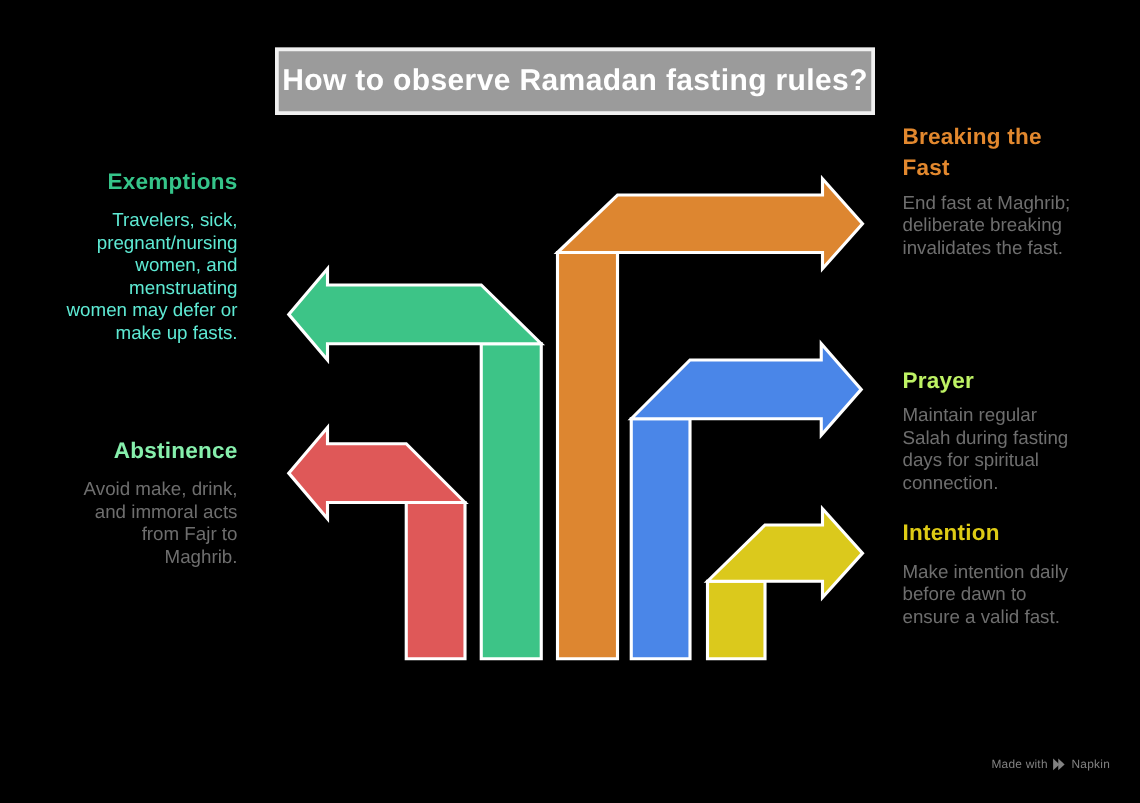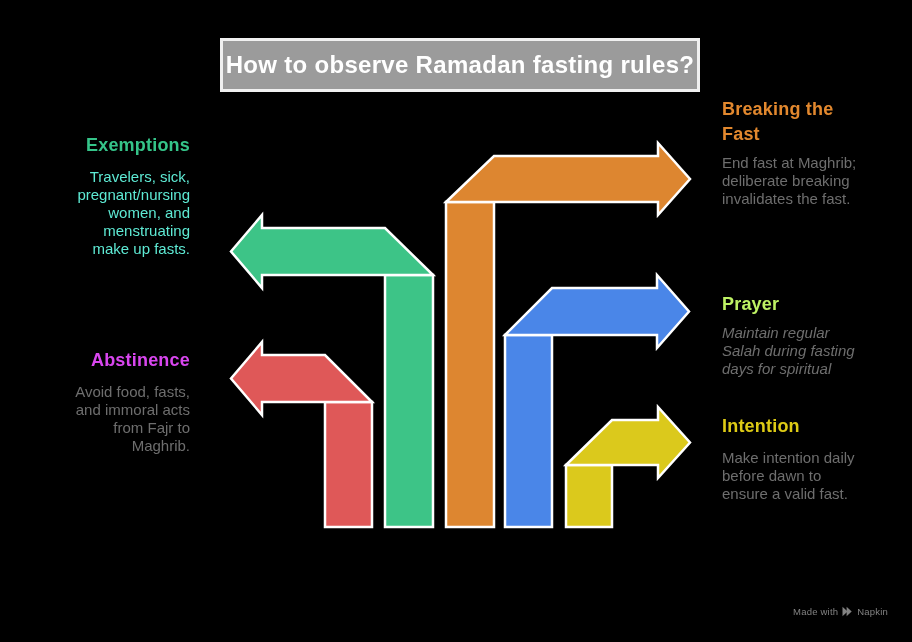--- a/index.html
+++ b/index.html
@@ -21,21 +21,21 @@
   .sec .heading{font-size:18px;font-weight:700;line-height:24px;letter-spacing:.2px;}
   .sec .desc{margin-top:11px;font-size:15px;line-height:18px;}
   .sec .desc div{white-space:nowrap;}
   .sec.left{text-align:right;}
   #sec-exemptions{left:48px;top:133px;width:142px;}
   #sec-abstinence{left:48px;top:348px;width:142px;}
   #sec-breaking{left:722px;top:97px;width:140px;}
   #sec-breaking .heading{line-height:25px;}
   #sec-breaking .desc{margin-top:7px;}
   #sec-prayer{left:722px;top:259px;width:150px;}
-  #sec-prayer .desc{margin-top:8px;font-style:italic;}
+  #sec-prayer .desc{margin-top:8px;}
   #sec-intention{left:722px;top:414px;width:150px;}
   .footer{
     position:absolute;top:606px;right:24px;
     display:flex;align-items:flex-end;gap:4px;
     font-size:9.5px;letter-spacing:.2px;
   }
   .footer svg{display:block;}
 </style>
 </head>
 <body>
@@ -69,28 +69,29 @@
     <span class="title-text" style="color: rgb(255, 255, 255);">How to observe Ramadan fasting rules?</span>
   </div>
 
   <div class="sec left" id="sec-exemptions">
     <div class="heading" style="color: rgb(53, 196, 137);">Exemptions</div>
     <div class="desc" style="color: #5eead4;">
         <div>Travelers, sick,</div>
         <div>pregnant/nursing</div>
         <div>women, and</div>
         <div>menstruating</div>
+        <div>women may defer or</div>
         <div>make up fasts.</div>
       </div>
   </div>
 
   <div class="sec left" id="sec-abstinence">
-    <div class="heading" style="color: #d946ef;">Abstinence</div>
+    <div class="heading" style="color: #86efac;">Abstinence</div>
     <div class="desc" style="color: rgb(110, 110, 110);">
-        <div>Avoid food, fasts,</div>
+        <div>Avoid make, drink,</div>
         <div>and immoral acts</div>
         <div>from Fajr to</div>
         <div>Maghrib.</div>
       </div>
   </div>
 
   <div class="sec right" id="sec-breaking">
     <div class="heading" style="color: rgb(226, 136, 46);">Breaking the Fast</div>
     <div class="desc" style="color: rgb(110, 110, 110);">
         <div>End fast at Maghrib;</div>
@@ -98,20 +99,21 @@
         <div>invalidates the fast.</div>
       </div>
   </div>
 
   <div class="sec right" id="sec-prayer">
     <div class="heading" style="color: #bef264; margin-top: 33px;">Prayer</div>
     <div class="desc" style="color: rgb(110, 110, 110);">
         <div>Maintain regular</div>
         <div>Salah during fasting</div>
         <div>days for spiritual</div>
+        <div>connection.</div>
       </div>
   </div>
 
   <div class="sec right" id="sec-intention">
     <div class="heading" style="color: rgb(222, 203, 21);">Intention</div>
     <div class="desc" style="color: rgb(110, 110, 110);">
         <div>Make intention daily</div>
         <div>before dawn to</div>
         <div>ensure a valid fast.</div>
       </div>

